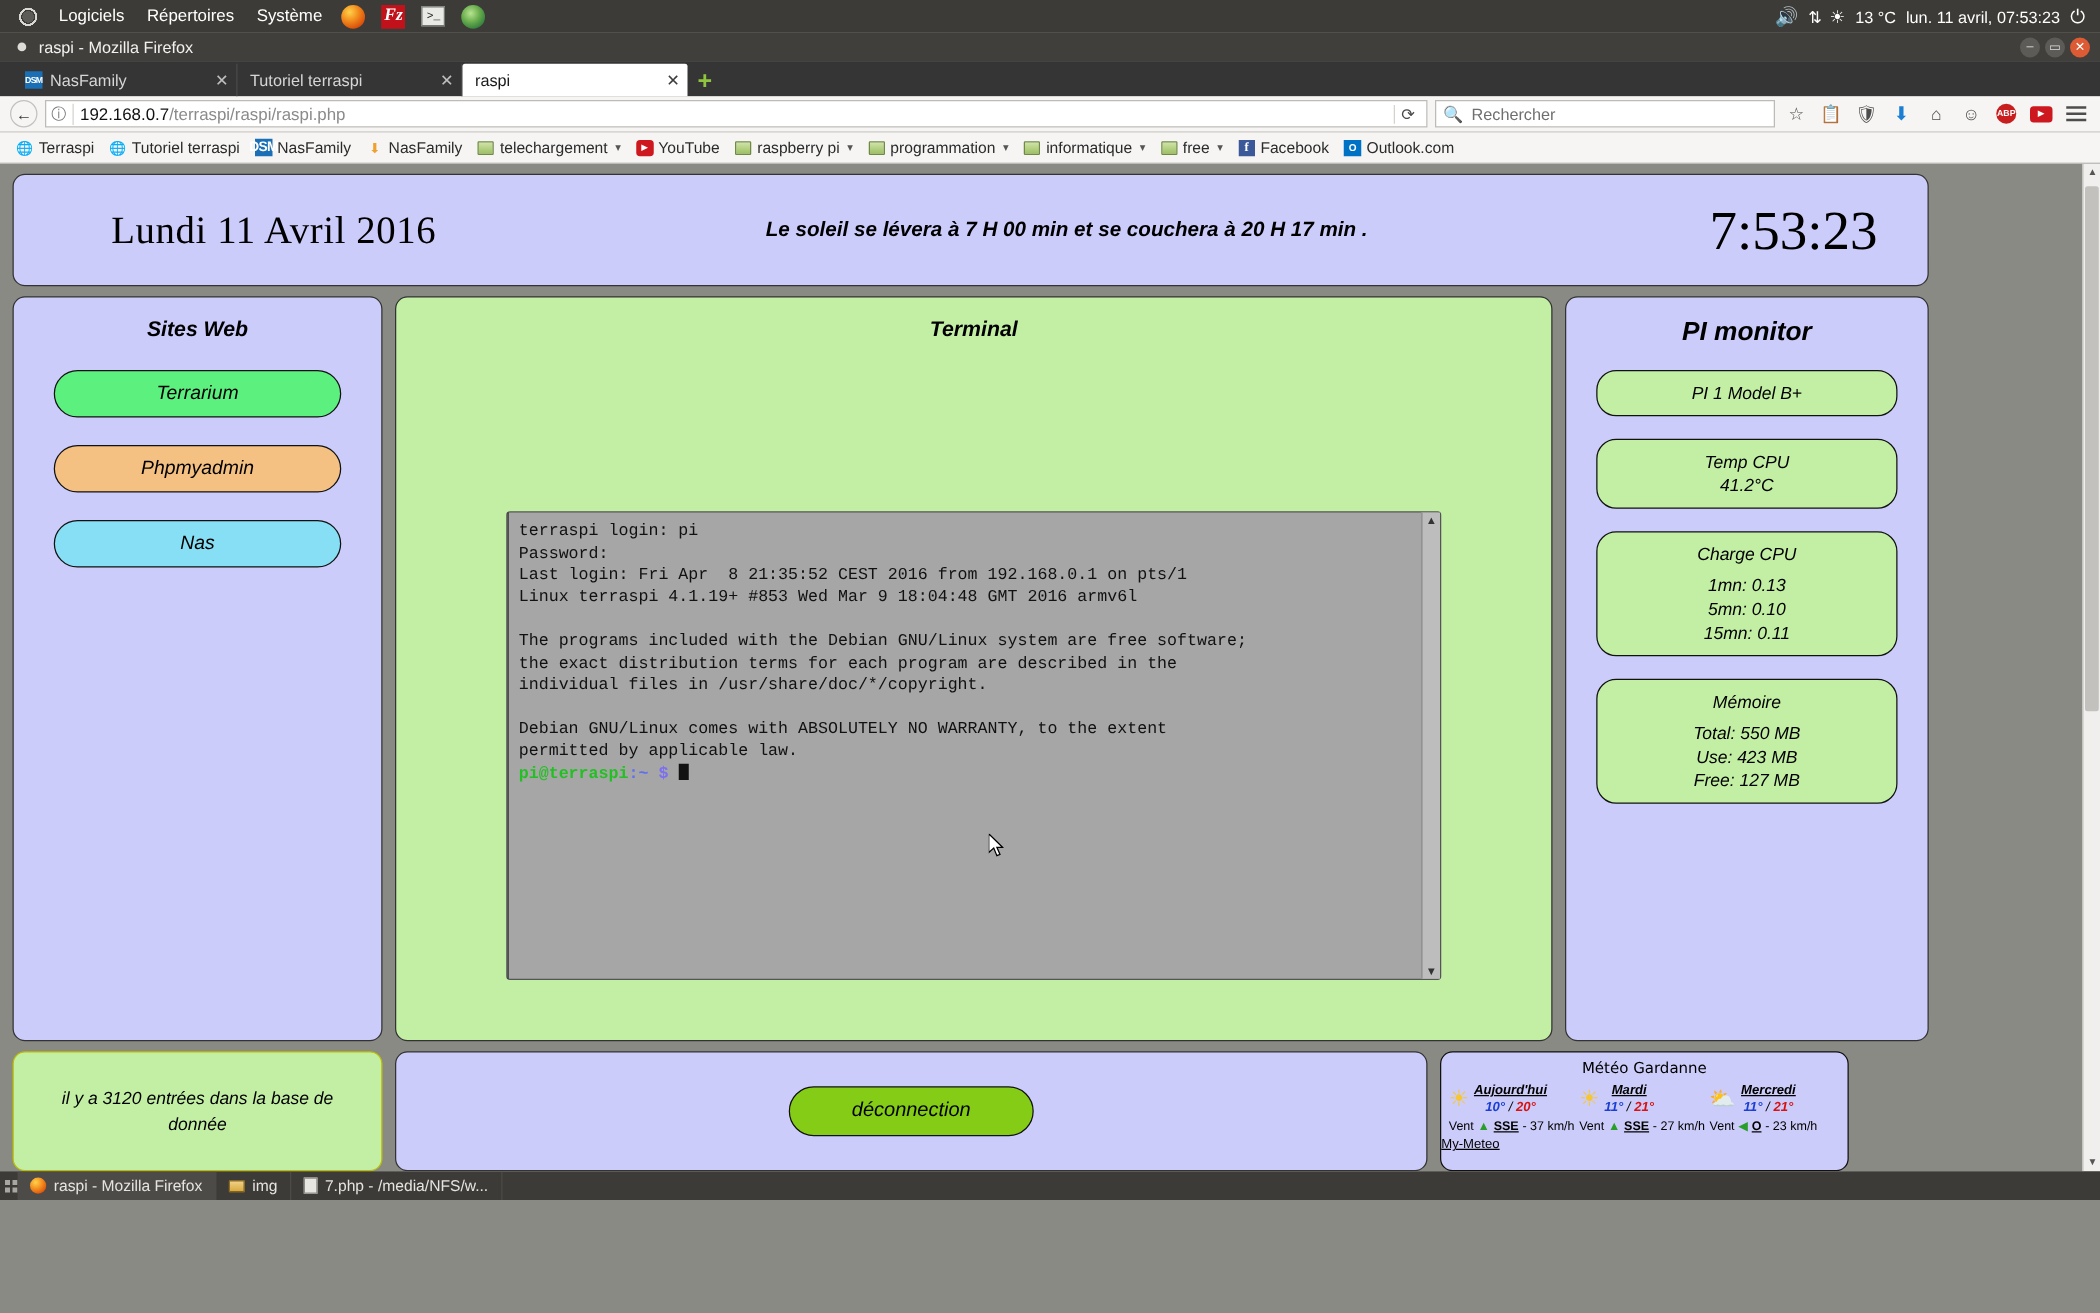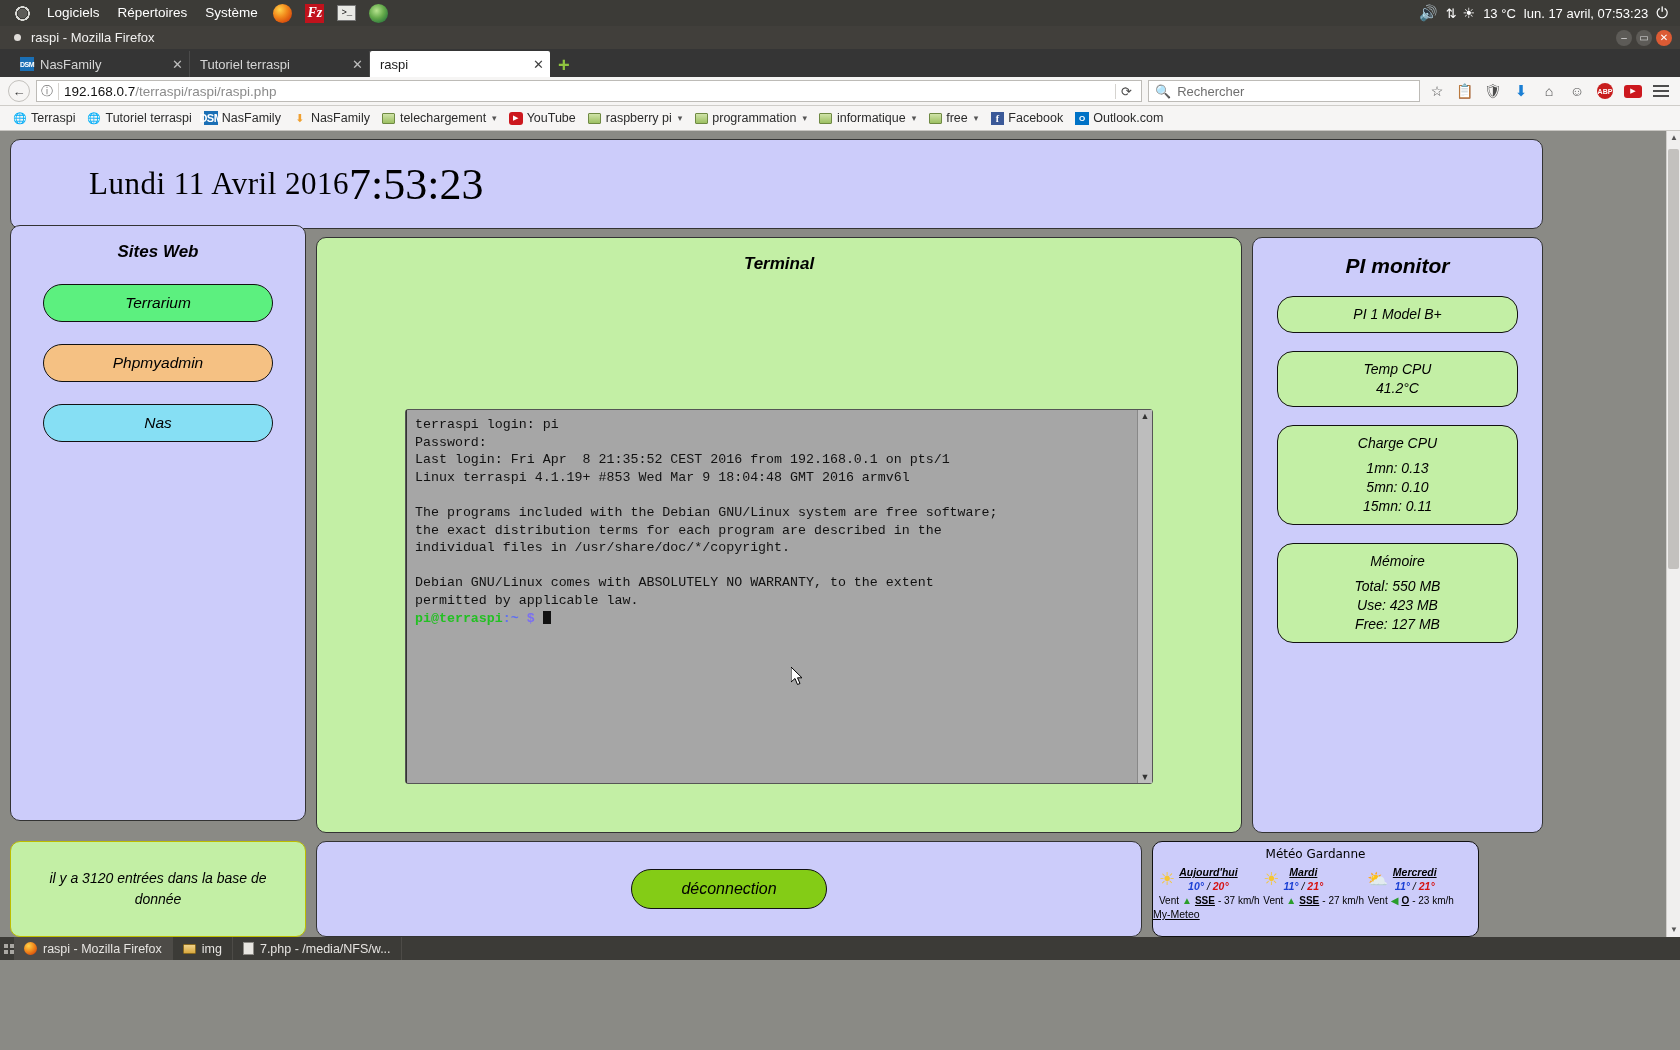--- a/index.html
+++ b/index.html
@@ -93,21 +93,21 @@
   
   #hdr{
     position:absolute;left:10px;top:8px;width:1533px;height:90px;
     display:flex;align-items:center;background:#ccccfa;border:1px solid #333;border-radius:10px;
   }
   #hdr .date{font-family:"Liberation Serif",serif;font-size:31px;margin-left:78px;letter-spacing:.5px;}
   #hdr .sun{flex:1;text-align:center;font-style:italic;font-weight:bold;font-size:16.5px;margin-left:-10px;}
   #hdr .clock{font-family:"Liberation Serif",serif;font-size:44px;margin-right:40px;}
 
   
-  #left{position:absolute;left:10px;top:94px;width:296px;height:596px;background:#ccccfa;border:1px solid #333;border-radius:10px;}
+  #left{position:absolute;left:10px;top:106px;width:296px;height:596px;background:#ccccfa;border:1px solid #333;border-radius:10px;}
   #left h2{text-align:center;margin-top:16px;font-size:17px;font-style:italic;}
   .pillbtn{display:block;margin:22px auto 0;width:230px;height:38px;border:1px solid #111;border-radius:19px;
     display:flex;align-items:center;justify-content:center;font-style:italic;font-size:15.5px;}
   .pill-green{background:#5cf07f;}
   .pill-orange{background:#f5c183;}
   .pill-blue{background:#86dff4;}
 
   
   #center{position:absolute;left:316px;top:106px;width:926px;height:596px;background:#c3efa5;border:1px solid #333;border-radius:10px;}
   #center h2{text-align:center;margin-top:16px;font-size:17px;font-style:italic;}
@@ -194,21 +194,21 @@
     </div>
   <div class="launch-ico">
       <span class="earth-ico"></span>
     </div>
 
   <div id="unity-right">
     <span class="tr spk">🔊</span>
     <span class="tr netarrows">⇅</span>
     <span class="tr sun-ico">☀</span>
     <span class="tr">13 °C</span>
-    <span class="tr">lun. 17 avril, 07:53:23</span>
+    <span class="tr">lun. 11 avril, 07:53:23</span>
     <span class="tr power-ico">⏻</span>
   </div>
 </div>
 
 <div id="win-title">
   <span class="dot"></span>
   <span>raspi - Mozilla Firefox</span>
   <div id="win-buttons">
     <span class="wb">–</span>
     <span class="wb">▭</span>
@@ -334,20 +334,21 @@
         <span class="ol-ico">O</span>
       </span>
       <span>Outlook.com</span>
     </div>
 </div>
 
 <div id="viewport">
 
   <div id="hdr">
     <div class="date">Lundi 11 Avril 2016</div>
+    <div class="sun">Le soleil se lévera à 7 H 00 min et se couchera à 20 H 17 min .</div>
     <div class="clock">7:53:23</div>
   </div>
 
   <div id="left">
     <h2>Sites Web</h2>
     <div class="pillbtn pill-green">Terrarium</div>
     <div class="pillbtn pill-orange">Phpmyadmin</div>
     <div class="pillbtn pill-blue">Nas</div>
   </div>
 

